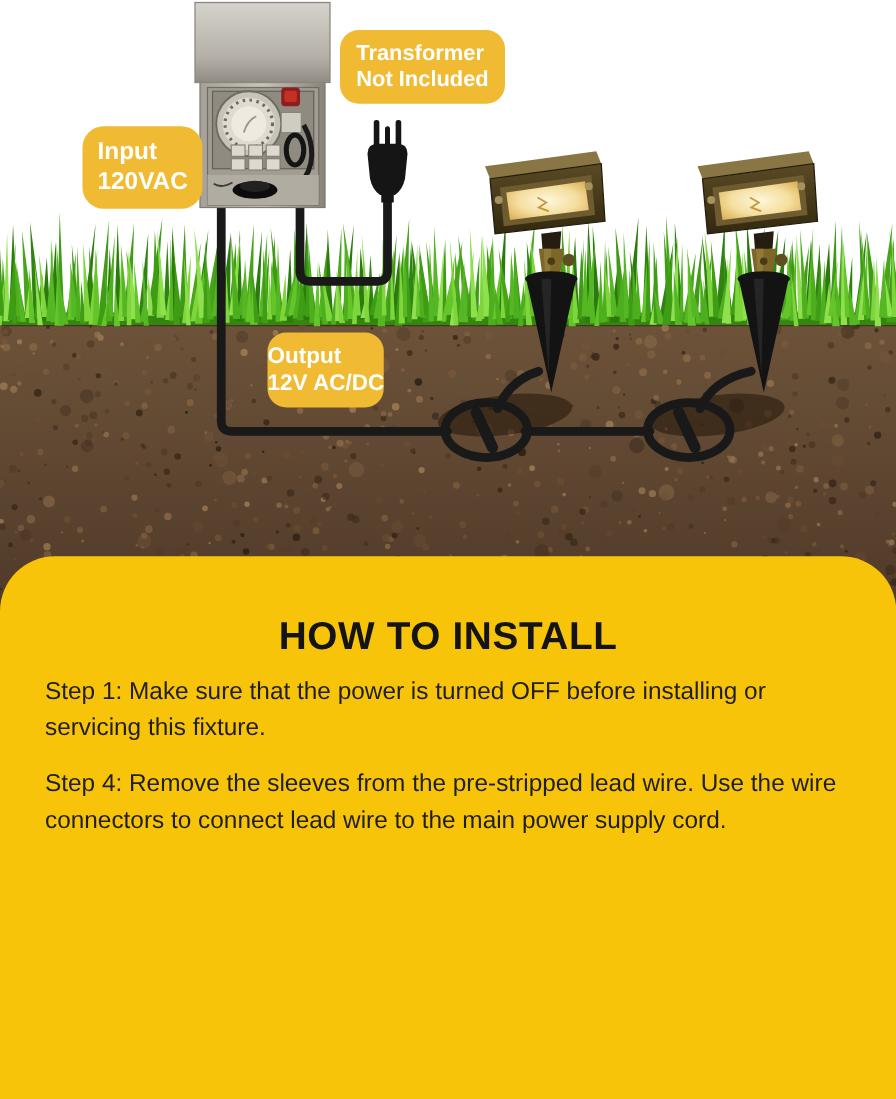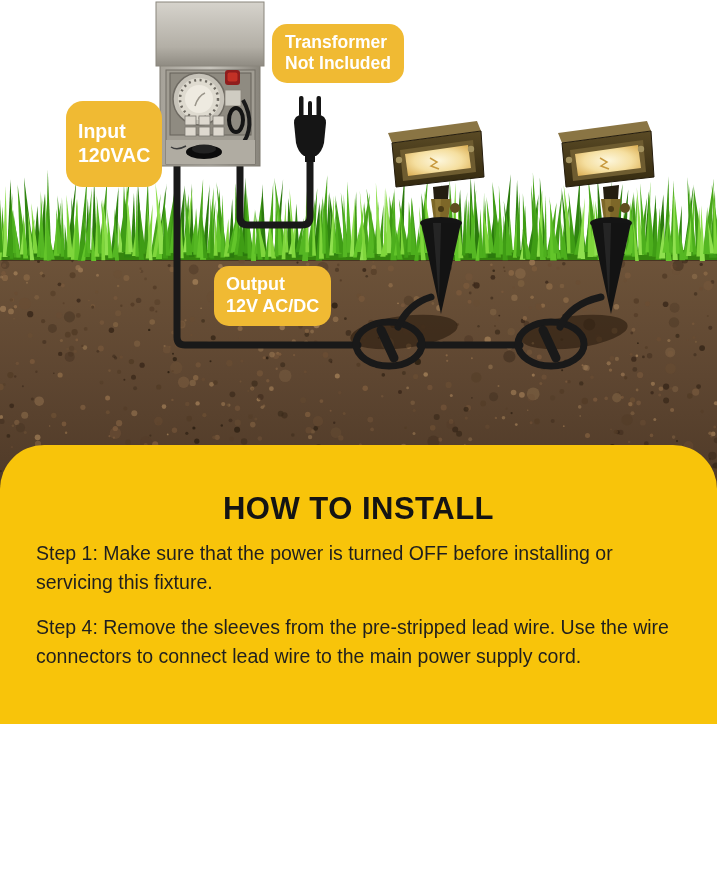--- a/index.html
+++ b/index.html
@@ -1,29 +1,29 @@
 <!DOCTYPE html>
 <html><head>
 <meta charset="utf-8">
 <style>
   html,body{margin:0;padding:0;background:#fff;}
   .page{
-    position:relative;width:717px;height:724px;overflow:hidden;background:#ffffff;
+    position:relative;width:717px;height:879px;overflow:hidden;background:#ffffff;
     font-family:"Liberation Sans", sans-serif;
   }
   .scene-svg{position:absolute;top:0;left:0;display:block;}
   
   .bubble{
     position:absolute;background:#f0ba33;color:#ffffff;font-weight:bold;
     border-radius:15px;line-height:1.22;z-index:5;text-align:left;
   }
   .bubble div{white-space:nowrap;}
   .bubble-transformer{left:272px;top:24px;font-size:17.5px;padding:8px 13px;}
-  .bubble-input{left:66px;top:101px;font-size:19.5px;padding:19px 12px;border-radius:17px;}
-  .bubble-output{left:214px;top:266px;font-size:18px;padding:8px 12px;}
+  .bubble-input{left:66px;top:101px;font-size:19.5px;padding:9px 12px;border-radius:17px;}
+  .bubble-output{left:214px;top:266px;font-size:18px;padding:8px 0;}
   
   .instructions{
     position:absolute;left:0;right:0;top:445px;bottom:0;z-index:6;
     background:#f8c40a;border-radius:44px 44px 0 0;
     padding:26px 36px 0 36px;box-sizing:border-box;
   }
   .instructions h1{
     margin:20px 0 12px 0;text-align:center;color:#141414;
     font-size:31px;font-weight:bold;letter-spacing:.5px;
   }

